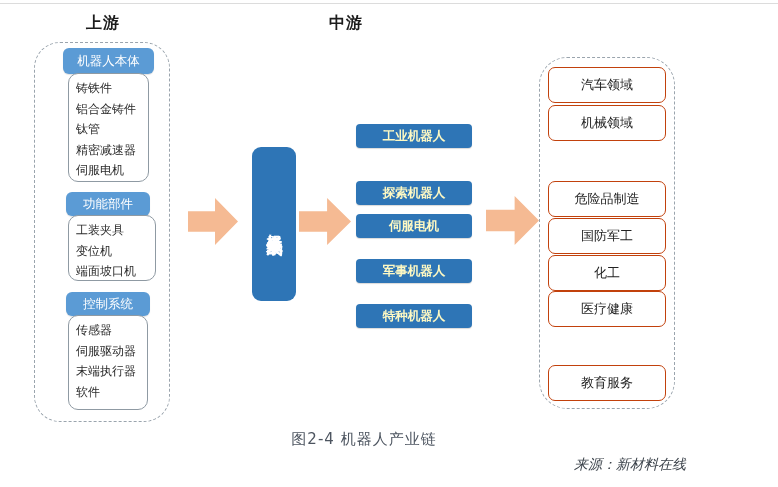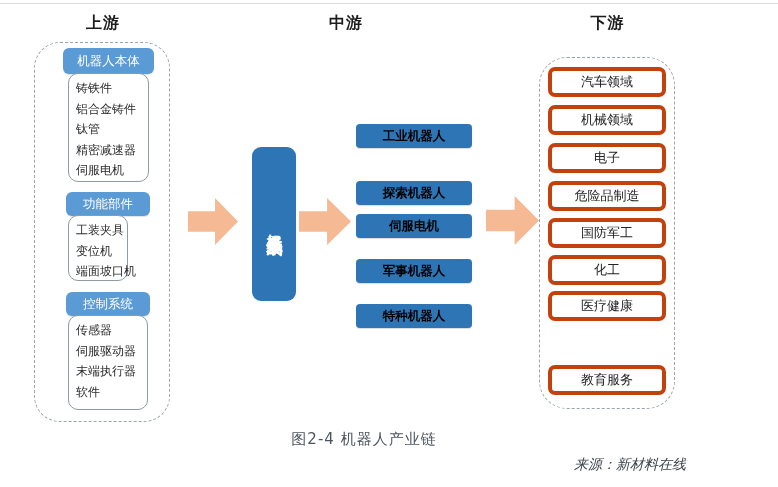--- a/index.html
+++ b/index.html
@@ -32,51 +32,51 @@
   }
   #g1h { left:63px; top:48px; width:91px; height:26px; }
   #g2h { left:66px; top:192px; width:84px; height:24px; }
   #g3h { left:66px; top:292px; width:84px; height:24px; }
 
   .grp-body {
     position:absolute; background:#ffffff; border:1px solid #8f9aa3;
     border-radius:10px; font-size:12px; color:#2b2b2b; padding:4px 4px 0 7px;
   }
   #g1b { left:68px; top:73px; width:81px; height:109px; }
-  #g2b { left:68px; top:215px; width:60px; height:66px; }
+  #g2b { left:68px; top:215px; width:88px; height:66px; }
   #g3b { left:68px; top:315px; width:80px; height:95px; }
   .g-item { line-height:20.5px; white-space:nowrap; }
 
   .arrow {
     position:absolute; background:#f5ba93;
     clip-path:polygon(0 29%, 54% 29%, 54% 2%, 100% 50%, 54% 98%, 54% 71%, 0 71%);
   }
   #arrow1 { left:188px; top:197px; width:50px; height:49px; }
   #arrow2 { left:299px; top:197px; width:52px; height:49px; }
   #arrow3 { left:486px; top:195px; width:53px; height:51px; }
 
   .integrator {
     position:absolute; left:252px; top:147px; width:44px; height:154px;
     background:#2e75b6; border-radius:9px; color:#ffffff; font-weight:bold;
     font-size:16px; display:flex; align-items:center; justify-content:center;
     writing-mode:vertical-lr; text-orientation:upright; letter-spacing:1px;
   }
 
   .robot-btn {
     position:absolute; left:356px; width:116px; height:24px;
-    background:#2e75b6; border-radius:4px; color:#000000; font-weight:bold;
+    background:#2e75b6; border-radius:4px; color:#fef9c3; font-weight:bold;
     font-size:12.5px; display:flex; align-items:center; justify-content:center;
     box-shadow:0 1px 1px rgba(0,0,0,0.15);
   }
   #rb0 { top:124px; } #rb1 { top:169px;margin-top:12px; } #rb2 { top:214px; }
   #rb3 { top:259px; } #rb4 { top:304px; }
 
   .field-box {
-    position:absolute; left:548px; width:118px; height:30px;
-    background:#ffffff; border:4px solid #c2410c; border-radius:7px;
+    position:absolute; left:548px; width:118px; height:36px;
+    background:#ffffff; border:1px solid #c2410c; border-radius:7px;
     font-size:13px; color:#222222; display:flex; align-items:center; justify-content:center;
   }
   #fb0 { top:67px; } #fb1 { top:105px; } #fb2 { top:143px; }
   #fb3 { top:181px; } #fb4 { top:218px; } #fb5 { top:255px; }
   #fb6 { top:291px; } #fb7 { top:328px; } #fb8 { top:365px; }
 
   .caption {
     position:absolute; left:239px; top:430px; width:250px; text-align:center;
     font-size:15px; color:#4d5560; letter-spacing:1px;
   }
@@ -86,21 +86,20 @@
   }
 </style>
 </head>
 <body>
 
 <div class="page">
   <div class="topline"></div>
 
   <div class="col-title" id="t-up">上游</div>
   <div class="col-title" id="t-mid">中游</div>
-  <div class="col-title" id="t-down">下游</div>
 
   <div class="dashed-box" id="up-box"></div>
 
   <div class="grp-header" id="g1h">机器人本体</div>
   <div class="grp-body" id="g1b">
     <div class="g-item">铸铁件</div>
     <div class="g-item">铝合金铸件</div>
     <div class="g-item">钛管</div>
     <div class="g-item">精密减速器</div>
     <div class="g-item">伺服电机</div>
@@ -130,21 +129,20 @@
   <div class="robot-btn" id="rb0">工业机器人</div>
   <div class="robot-btn" id="rb1">探索机器人</div>
   <div class="robot-btn" id="rb2">伺服电机</div>
   <div class="robot-btn" id="rb3">军事机器人</div>
   <div class="robot-btn" id="rb4">特种机器人</div>
 
   <div class="dashed-box" id="down-box"></div>
 
   <div class="field-box" id="fb0">汽车领域</div>
   <div class="field-box" id="fb1">机械领域</div>
-  <div class="field-box" id="fb2">电子</div>
   <div class="field-box" id="fb3">危险品制造</div>
   <div class="field-box" id="fb4">国防军工</div>
   <div class="field-box" id="fb5">化工</div>
   <div class="field-box" id="fb6">医疗健康</div>
   <div class="field-box" id="fb8">教育服务</div>
 
   <div class="caption">图2-4 机器人产业链</div>
   <div class="source">来源：新材料在线</div>
 </div>
 

